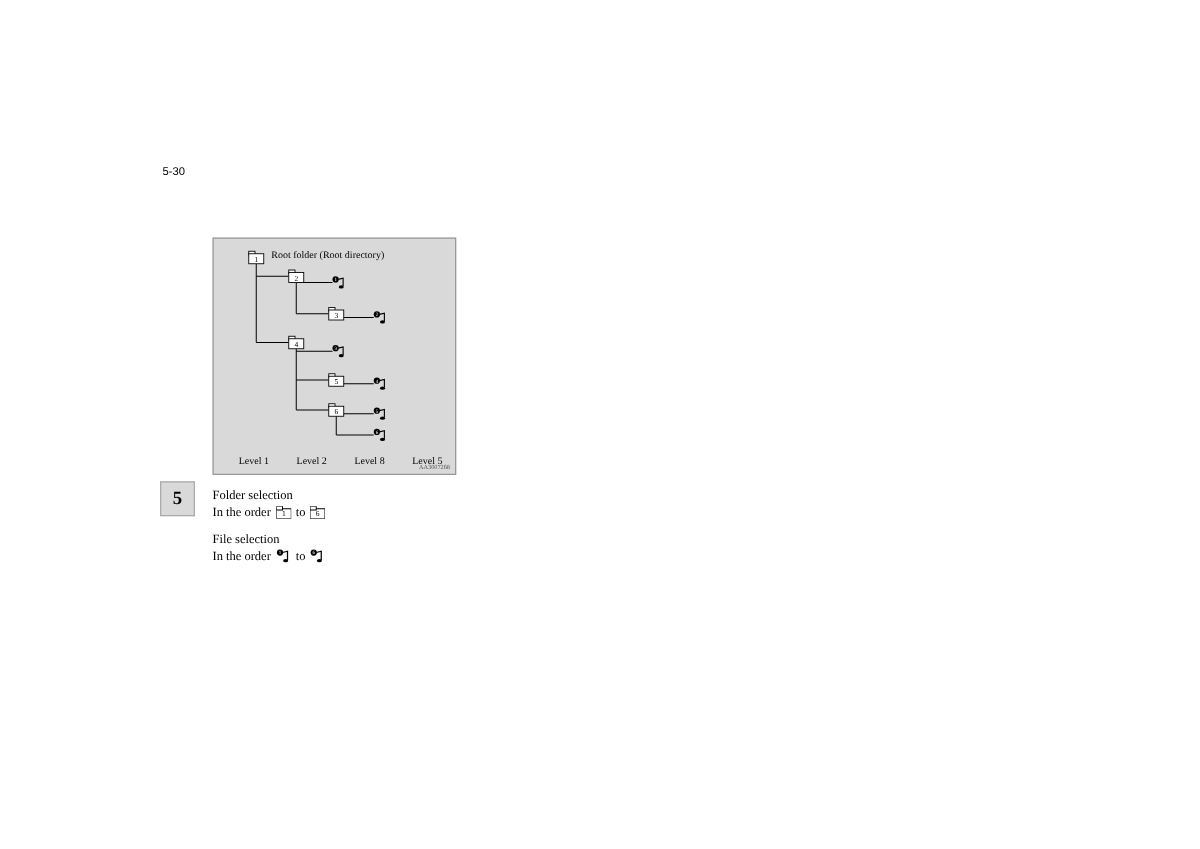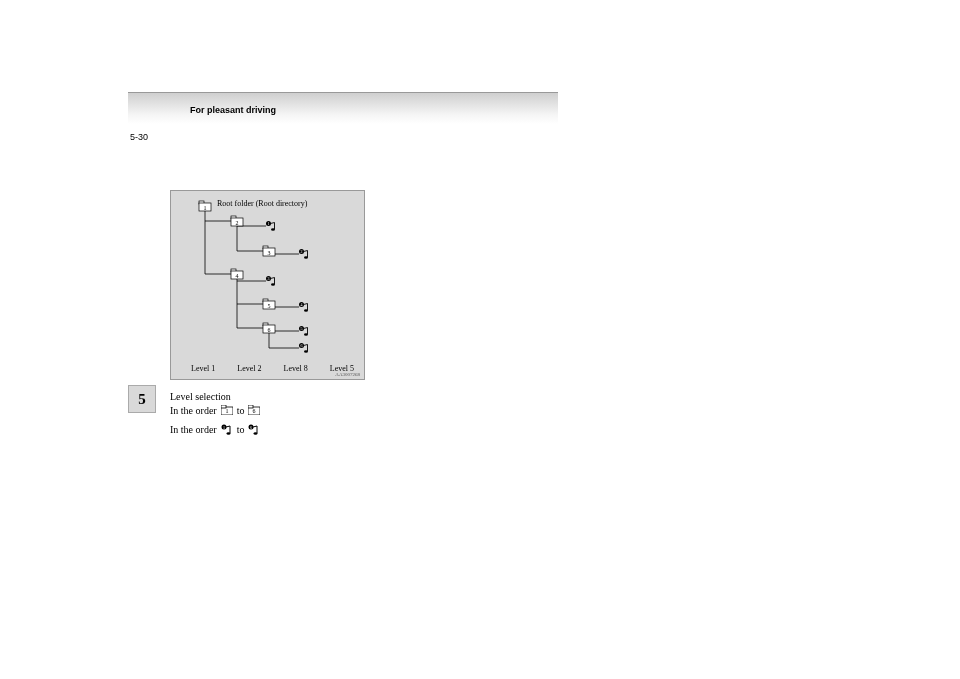--- a/index.html
+++ b/index.html
@@ -126,23 +126,20 @@
     font-family: Arial, sans-serif;
     color: #dcdcdc;
     letter-spacing: 0.5px;
   }
 </style>
 </head>
 <body>
 
 <div class="page">
 
-  <div class="header-bar">
-    <div class="header-label">For pleasant driving</div>
-  </div>
 
   <div class="page-num-small">5-30</div>
 
   <div class="section-tab">5</div>
 
   <div class="diagram-box">
     <svg class="diagram-svg" viewBox="0 0 195 190">
       <g id="lines-g" stroke="#000" stroke-width="0.8" fill="none">
           <line x1="34" y1="20" x2="34" y2="83"></line>
           <line x1="34" y1="30" x2="60" y2="30"></line>
@@ -237,21 +234,21 @@
       <span>Level 1</span>
       <span>Level 2</span>
       <span>Level 8</span>
       <span>Level 5</span>
     </div>
     <div class="imgid">AA3007268</div>
   </div>
 
   <div class="body-text">
     <div style="font-weight:normal;">
-      <span>Level selection</span>
+      <span>Folder selection</span>
     </div>
     <div class="row">
       <span>In the order</span>
       <span class="num-icons">
         <span class="folder-icon-mini">
           <svg viewBox="0 0 12 10">
               <rect x="0" y="2" width="12" height="8" fill="#fff" stroke="#000" stroke-width="0.8"></rect>
               <rect x="0" y="0" width="5" height="3" fill="#fff" stroke="#000" stroke-width="0.8"></rect>
               <text x="6" y="8" font-size="6" text-anchor="middle" font-family="serif">1</text>
             </svg>
@@ -262,20 +259,23 @@
         <span class="folder-icon-mini">
           <svg viewBox="0 0 12 10">
               <rect x="0" y="2" width="12" height="8" fill="#fff" stroke="#000" stroke-width="0.8"></rect>
               <rect x="0" y="0" width="5" height="3" fill="#fff" stroke="#000" stroke-width="0.8"></rect>
               <text x="6" y="8" font-size="6" text-anchor="middle" font-family="serif">6</text>
             </svg>
         </span>
       </span>
     </div>
 
+    <div style="margin-top:8px;">
+      <span>File selection</span>
+    </div>
     <div class="row">
       <span>In the order</span>
       <span class="num-icons">
         <span class="track-icon-mini">
           <svg viewBox="0 0 12 12">
               <circle cx="3" cy="3" r="2.5" fill="#000"></circle>
               <text x="3" y="4.5" font-size="4" fill="#fff" text-anchor="middle">1</text>
               <path d="M5 3 L9 2 L9 9" stroke="#000" stroke-width="1" fill="none"></path>
               <ellipse cx="7.5" cy="9.5" rx="2" ry="1.3" fill="#000"></ellipse>
             </svg>

